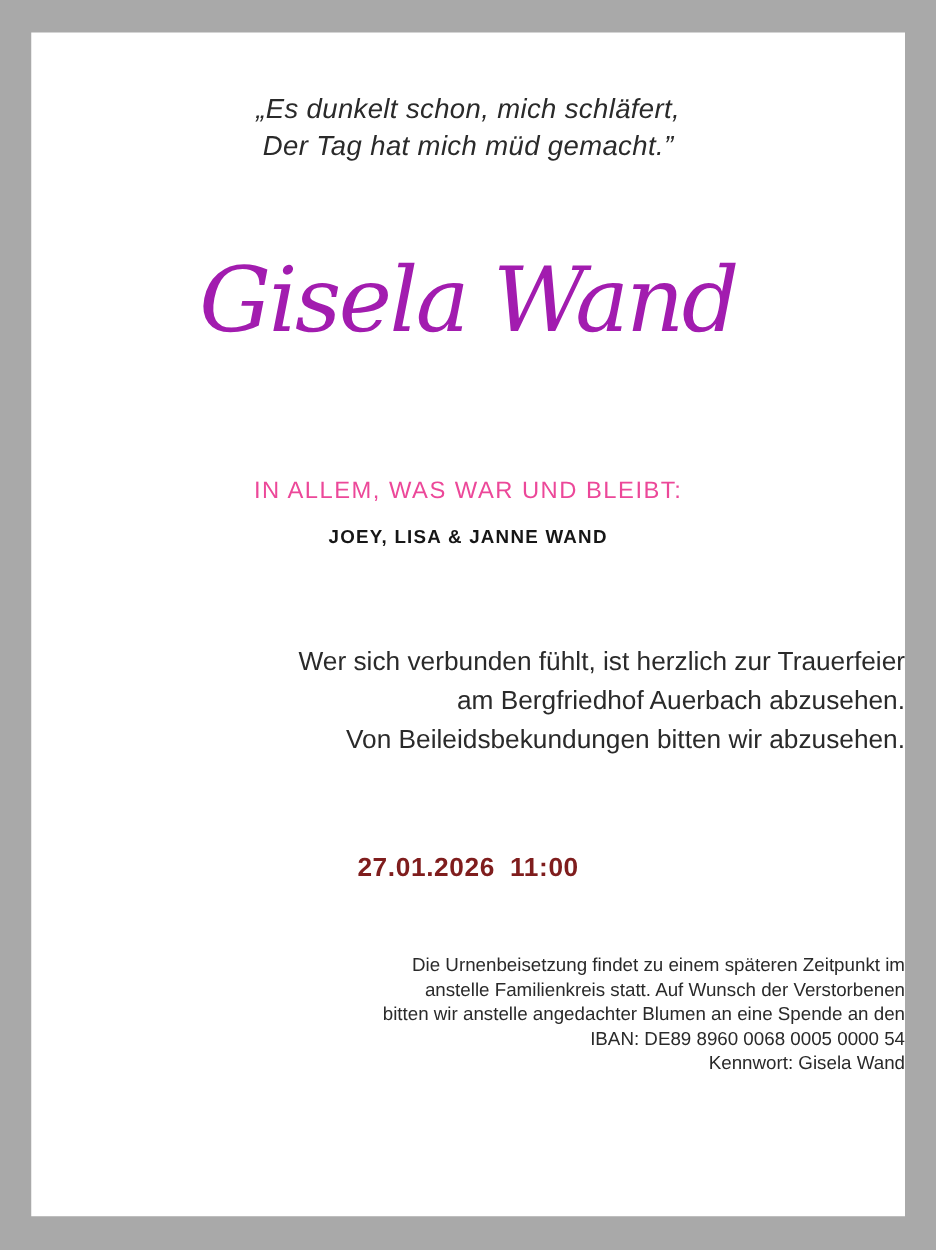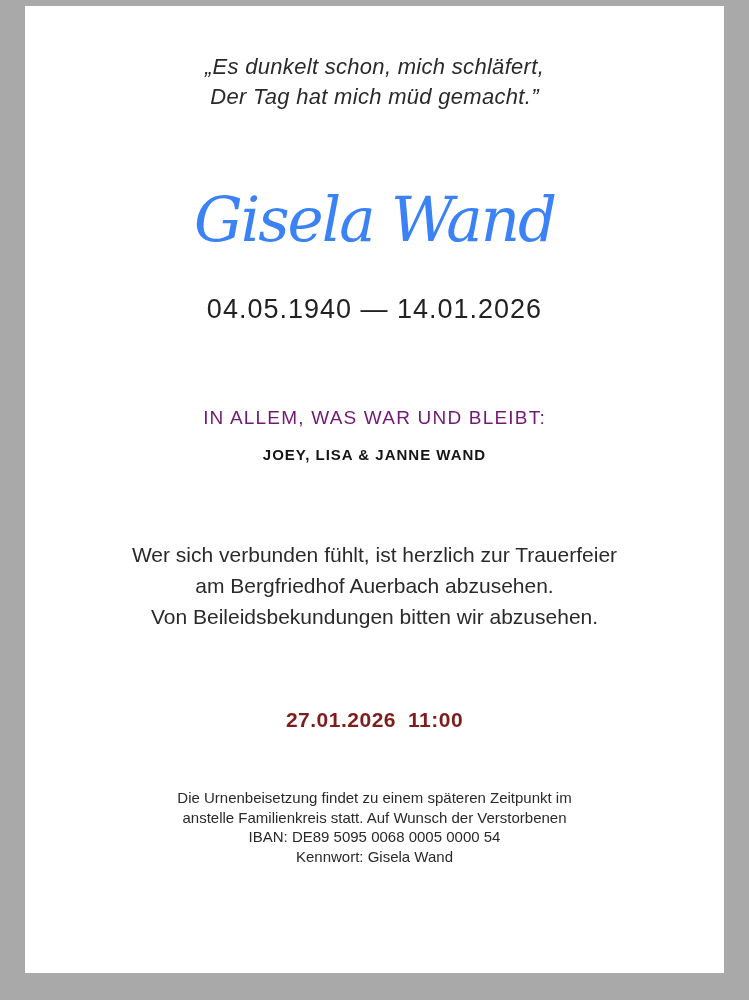--- a/index.html
+++ b/index.html
@@ -11,21 +11,21 @@
     height: 1000px;
     background: #a9a9a9;
     font-family: "Liberation Sans", sans-serif;
     color: #1f1f1f;
     -webkit-font-smoothing: antialiased;
   }
   .canvas {
     width: 749px;
     height: 1000px;
     box-sizing: border-box;
-    padding: 6px 25px 27px 25px;
+    padding: 26px 25px 27px 25px;
     background: #a9a9a9;
   }
   .page {
     width: 100%;
     height: 100%;
     box-sizing: border-box;
     background: #ffffff;
     padding-top: 46px;
     text-align: center;
     overflow: hidden;
@@ -46,67 +46,69 @@
     margin-top: 8px;
     padding-right: 12px;
     text-align: right;
     font-size: 18px;
     color: #2a2a2a;
   }
   .deceased-name {
     margin-top: 48px;
     font-family: "DejaVu Serif", serif;
     font-style: italic;
-    font-size: 61px;
+    font-size: 72px;
     line-height: 120px;
     letter-spacing: -2px;
-    color: #3b82f6;
+    color: #a21caf;
     white-space: nowrap;
   }
   .life-dates {
     margin-top: 14px;
     font-size: 27px;
     letter-spacing: 1px;
     color: #222222;
     white-space: nowrap;
   }
   .family-intro {
     margin-top: 82px;
     font-size: 19px;
     letter-spacing: 1.2px;
-    color: #701a75;
+    color: #ec4899;
   }
   .family-names {
     margin-top: 17px;
     font-size: 15px;
     font-weight: 700;
     letter-spacing: 1px;
     color: #161616;
   }
   .invitation-block {
     margin-top: 76px;
+    text-align: right;
   }
   .invitation-line {
     font-size: 21px;
     line-height: 31px;
     color: #2a2a2a;
     white-space: nowrap;
   }
   .ceremony-line {
     margin-top: 76px;
     font-size: 21px;
     letter-spacing: 0.5px;
     color: #7f1d1d;
     font-weight: bold;
   }
   .ceremony-time {
     margin-left: 12px;
   }
   .footer-block {
     margin-top: 56px;
+    text-align: right;
   }
   .footer-line {
     font-size: 15px;
     line-height: 19.5px;
     color: #2a2a2a;
     white-space: nowrap;
   }
 </style>
 </head>
 <body>
@@ -114,36 +116,36 @@
 <div class="canvas">
   <div class="page">
 
     <div class="quote-block">
       <div class="quote-line">„Es dunkelt schon, mich schläfert,</div>
       <div class="quote-line">Der Tag hat mich müd gemacht.”</div>
     </div>
 
     <div class="deceased-name">Gisela Wand</div>
 
-    <div class="life-dates">04.05.1940 — 14.01.2026</div>
 
     <div class="family-intro">IN ALLEM, WAS WAR UND BLEIBT:</div>
     <div class="family-names">JOEY, LISA &amp; JANNE WAND</div>
 
     <div class="invitation-block">
       <div class="invitation-line">Wer sich verbunden fühlt, ist herzlich zur Trauerfeier</div>
       <div class="invitation-line">am Bergfriedhof Auerbach abzusehen.</div>
       <div class="invitation-line">Von Beileidsbekundungen bitten wir abzusehen.</div>
     </div>
 
     <div class="ceremony-line">
       <span>27.01.2026</span><span class="ceremony-time">11:00</span>
     </div>
 
     <div class="footer-block">
       <div class="footer-line">Die Urnenbeisetzung findet zu einem späteren Zeitpunkt im</div>
       <div class="footer-line">anstelle Familienkreis statt. Auf Wunsch der Verstorbenen</div>
-      <div class="footer-line">IBAN: DE89 5095 0068 0005 0000 54</div>
+      <div class="footer-line">bitten wir anstelle angedachter Blumen an eine Spende an den</div>
+      <div class="footer-line">IBAN: DE89 8960 0068 0005 0000 54</div>
       <div class="footer-line">Kennwort: Gisela Wand</div>
     </div>
 
   </div>
 </div>
 
 </body></html>

